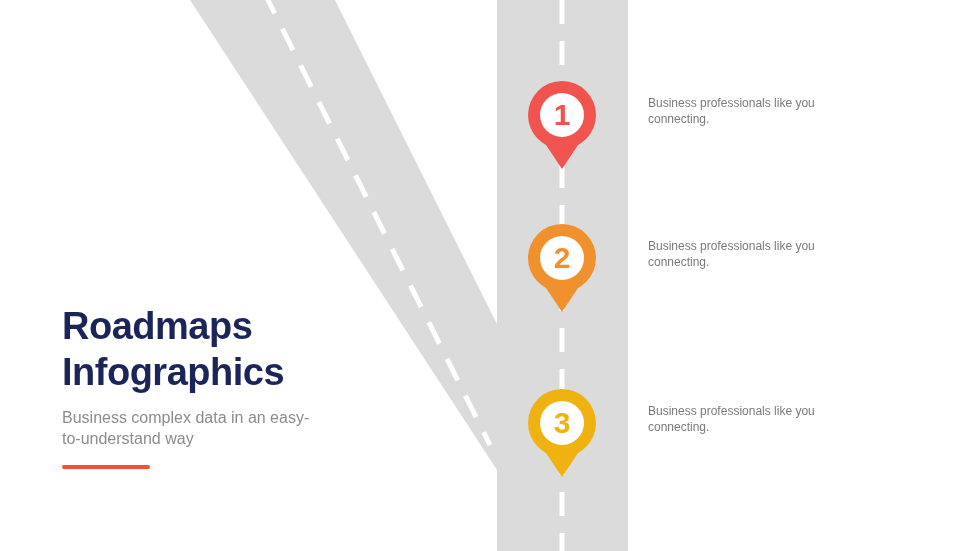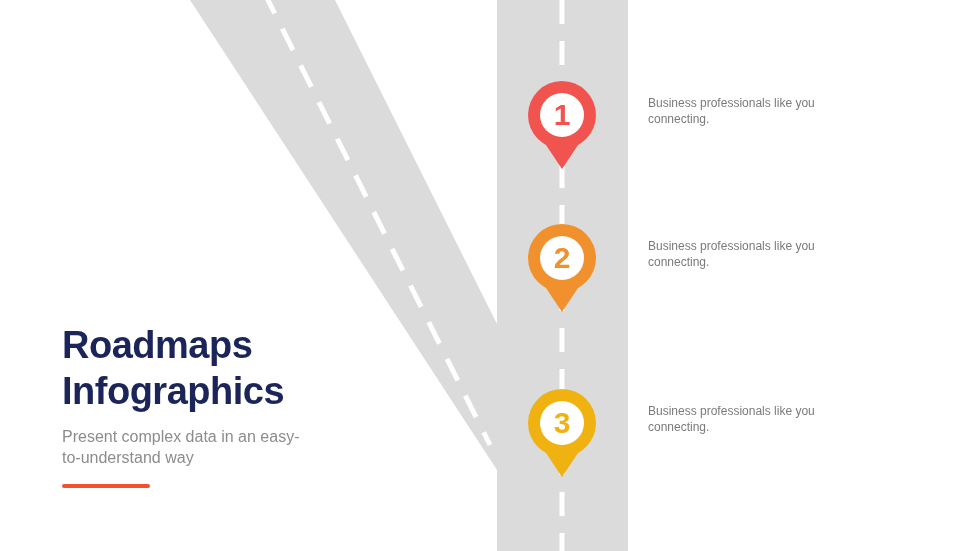--- a/index.html
+++ b/index.html
@@ -21,21 +21,21 @@
     left: 0;
   }
   .dash {
     stroke-width: 5;
     fill: none;
     stroke-dasharray: 24 17;
   }
   .intro {
     position: absolute;
     left: 62px;
-    top: 322px;
+    top: 303px;
     width: 300px;
   }
   .title {
     margin: 0;
     width: 280px;
     font-size: 38px;
     font-weight: bold;
     line-height: 1.22;
     letter-spacing: -0.5px;
   }
@@ -86,21 +86,21 @@
 
   <svg class="roads" width="980" height="551" viewBox="0 0 980 551">
     <polygon points="190,0 335,0 540,410 540,470 497,470" style="fill: rgb(219, 219, 219);"></polygon>
     <rect x="497" y="0" width="131" height="551" style="fill: rgb(219, 219, 219);"></rect>
     <line class="dash" x1="264" y1="-8" x2="490" y2="445" style="stroke: rgb(255, 255, 255);"></line>
     <line class="dash" x1="562" y1="0" x2="562" y2="551" style="stroke: rgb(255, 255, 255);"></line>
   </svg>
 
   <div class="intro">
     <h1 class="title" style="color: rgb(27, 37, 89);">Roadmaps Infographics</h1>
-    <p class="subtitle">Present complex data in an easy-to-understand way</p>
+    <p class="subtitle">Business complex data in an easy-to-understand way</p>
     <div class="accent" style="background-color: rgb(244, 80, 47);"></div>
   </div>
 
   <div class="item item-1">
     <svg class="pin" width="76" height="92" viewBox="0 0 76 92">
       <circle cx="38" cy="36" r="34" style="fill: rgb(241, 83, 78);"></circle>
       <polygon points="14,54 62,54 38,90" style="fill: rgb(241, 83, 78);"></polygon>
       <circle cx="38" cy="36" r="22" fill="#ffffff"></circle>
       <text class="pin-num" x="38" y="46" style="fill: rgb(241, 83, 78);">1</text>
     </svg>

